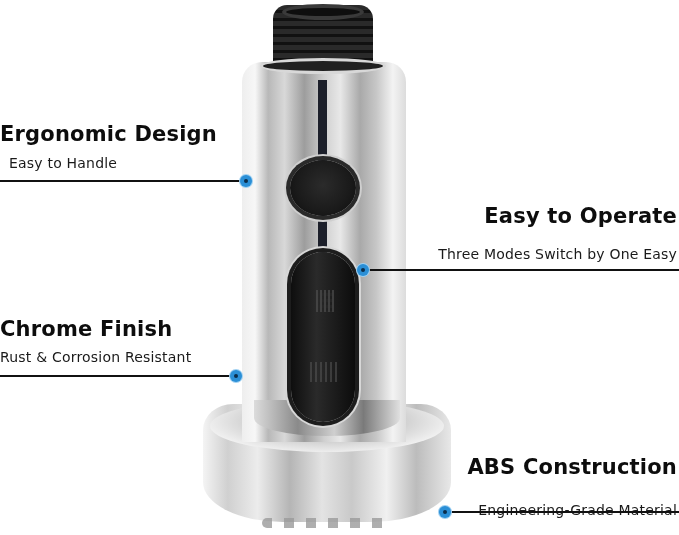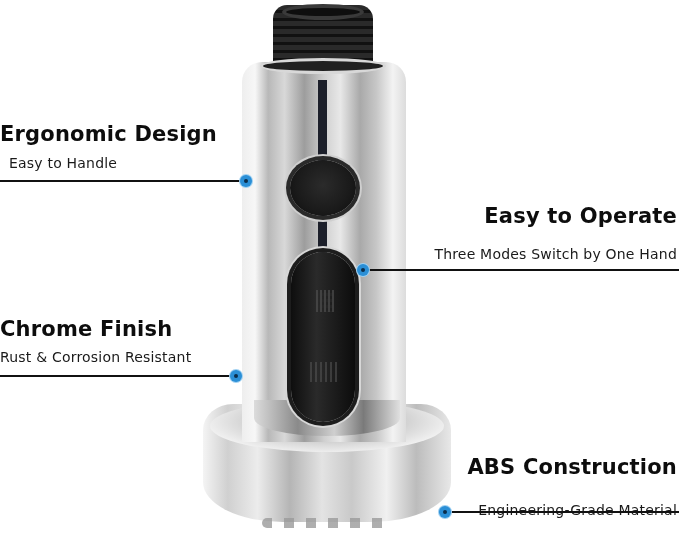--- a/index.html
+++ b/index.html
@@ -67,21 +67,21 @@
 
 <div>
   <div class="title" style="left:0px; top:122px;">Ergonomic Design</div>
   <div class="sub" style="left:0px; top:155px;margin-left:9px;">Easy to Handle</div>
   <div class="line" style="left:0px; top:180px; width:240px;"></div>
   <div class="dot" style="left:240px; top:175px;"></div>
 </div>
 
 <div>
   <div class="title" style="right:2px; top:204px;">Easy to Operate</div>
-  <div class="sub" style="right:2px; top:246px;">Three Modes Switch by One Hand</div>
+  <div class="sub" style="right:2px; top:246px;">Three Modes Switch by One Easy</div>
   <div class="line" style="left:366px; top:269px; width:313px;"></div>
   <div class="dot" style="left:357px; top:264px;"></div>
 </div>
 
 <div>
   <div class="title" style="left:0px; top:317px;">Chrome Finish</div>
   <div class="sub" style="left:0px; top:349px;">Rust &amp; Corrosion Resistant</div>
   <div class="line" style="left:0px; top:375px; width:230px;"></div>
   <div class="dot" style="left:230px; top:370px;"></div>
 </div>

